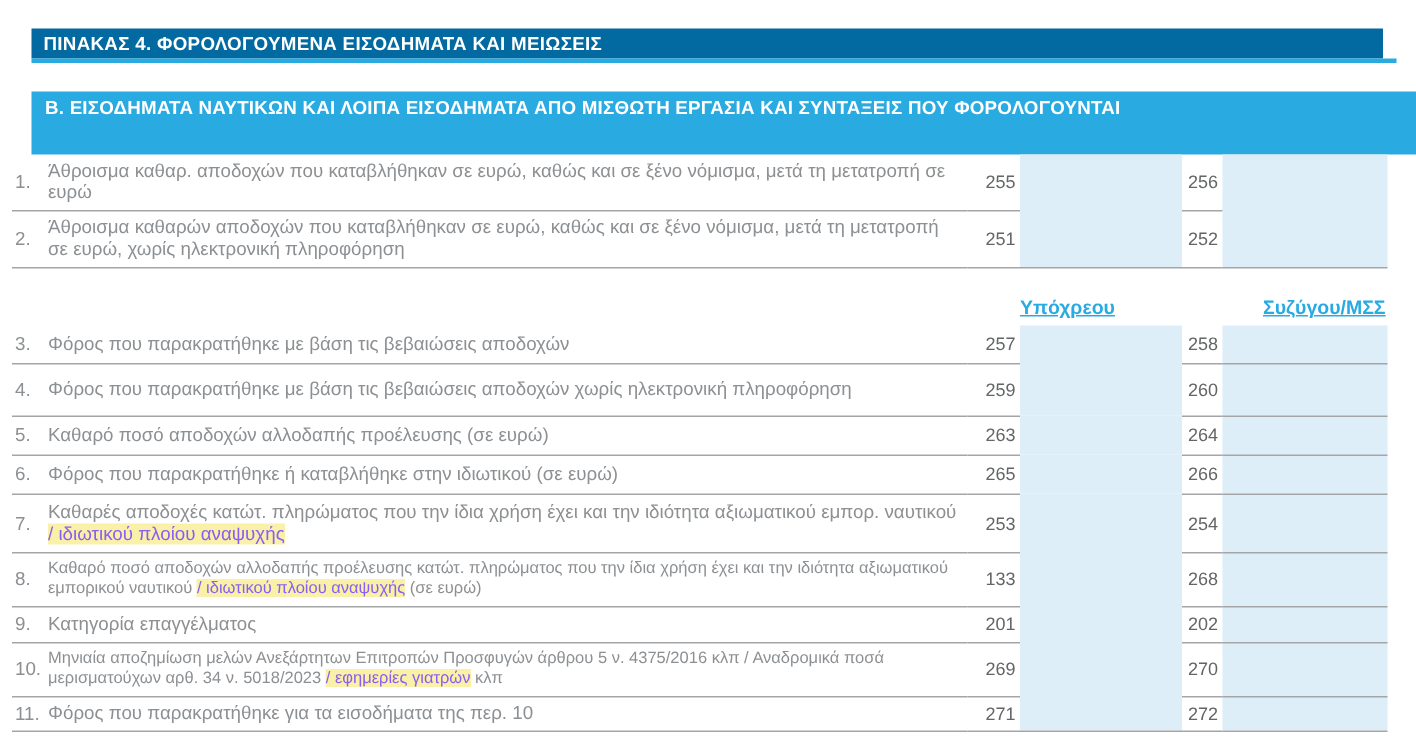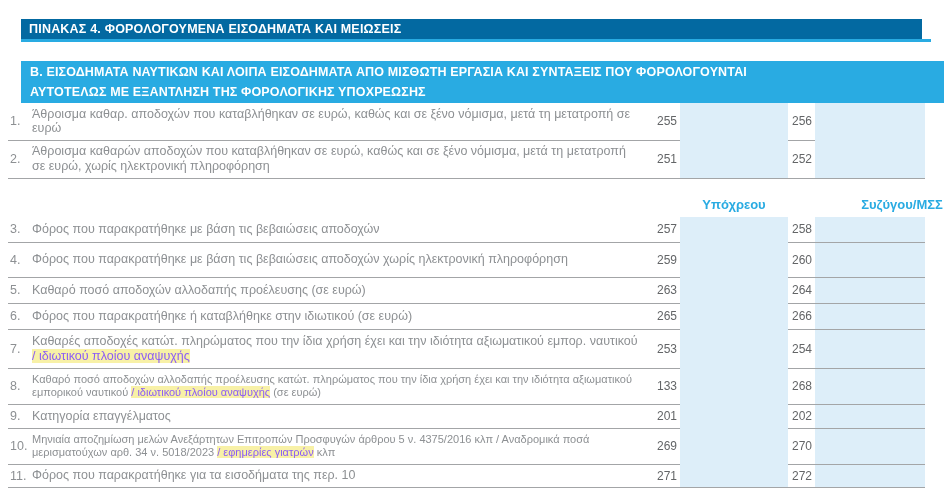--- a/index.html
+++ b/index.html
@@ -39,21 +39,21 @@
     font-size:12.5px; font-weight:bold;
     line-height:20px;
     padding:1px 8px 0 9px;
     letter-spacing:.15px;
   }
 
   
   .col-head {
     position:absolute; top:197px;
     color:#29abe2; font-weight:bold;
-    font-size:13px; text-align:center;
+    font-size:13px; text-align:left;text-decoration:underline;
   }
   .col-head.obligor { left:680px; width:108px; }
   .col-head.spouse  { left:842px; width:120px; }
 
   
   table.form {
     position:absolute; left:8px;
     width:917px;
     border-collapse:collapse;
     table-layout:fixed;
@@ -102,21 +102,20 @@
 
 <div class="page">
 
   <div class="title-bar">
     <span>ΠΙΝΑΚΑΣ 4. ΦΟΡΟΛΟΓΟΥΜΕΝΑ ΕΙΣΟΔΗΜΑΤΑ ΚΑΙ ΜΕΙΩΣΕΙΣ</span>
   </div>
   <div class="title-rule"></div>
 
   <div class="section-header">
     <div>Β. ΕΙΣΟΔΗΜΑΤΑ ΝΑΥΤΙΚΩΝ ΚΑΙ ΛΟΙΠΑ ΕΙΣΟΔΗΜΑΤΑ ΑΠΟ ΜΙΣΘΩΤΗ ΕΡΓΑΣΙΑ ΚΑΙ ΣΥΝΤΑΞΕΙΣ ΠΟΥ ΦΟΡΟΛΟΓΟΥΝΤΑΙ</div>
-    <div>ΑΥΤΟΤΕΛΩΣ ΜΕ ΕΞΑΝΤΛΗΣΗ ΤΗΣ ΦΟΡΟΛΟΓΙΚΗΣ ΥΠΟΧΡΕΩΣΗΣ</div>
   </div>
 
   <table class="form top">
     <colgroup>
       <col class="c-num">
         <col class="c-label">
         <col class="c-code1">
       <col class="c-field1">
         <col class="c-code2">
         <col class="c-field2">

